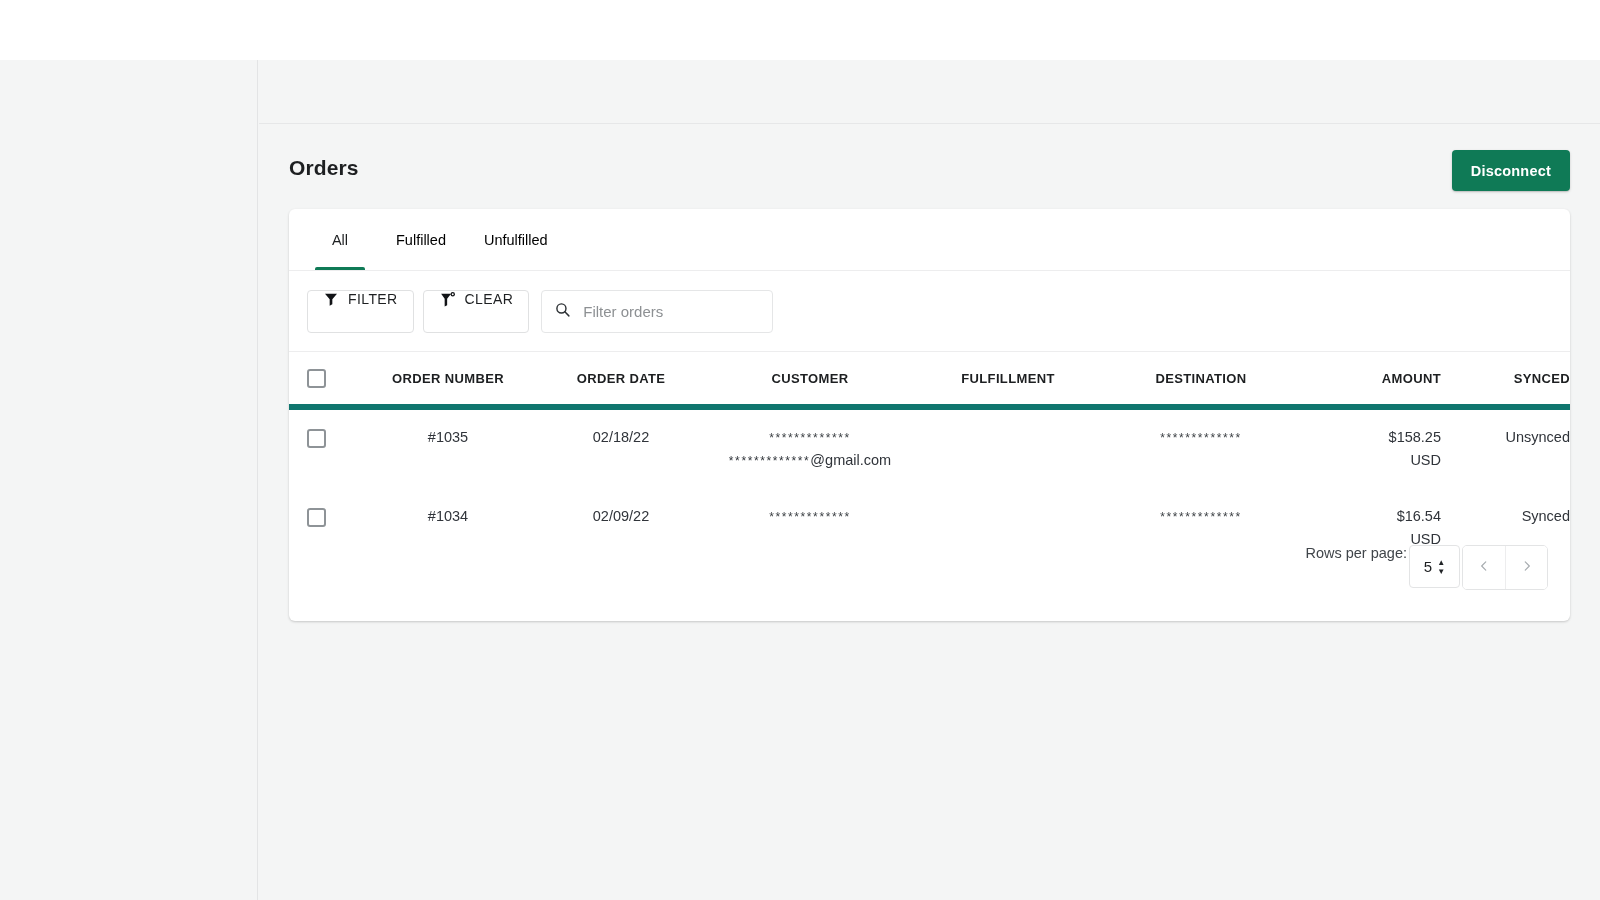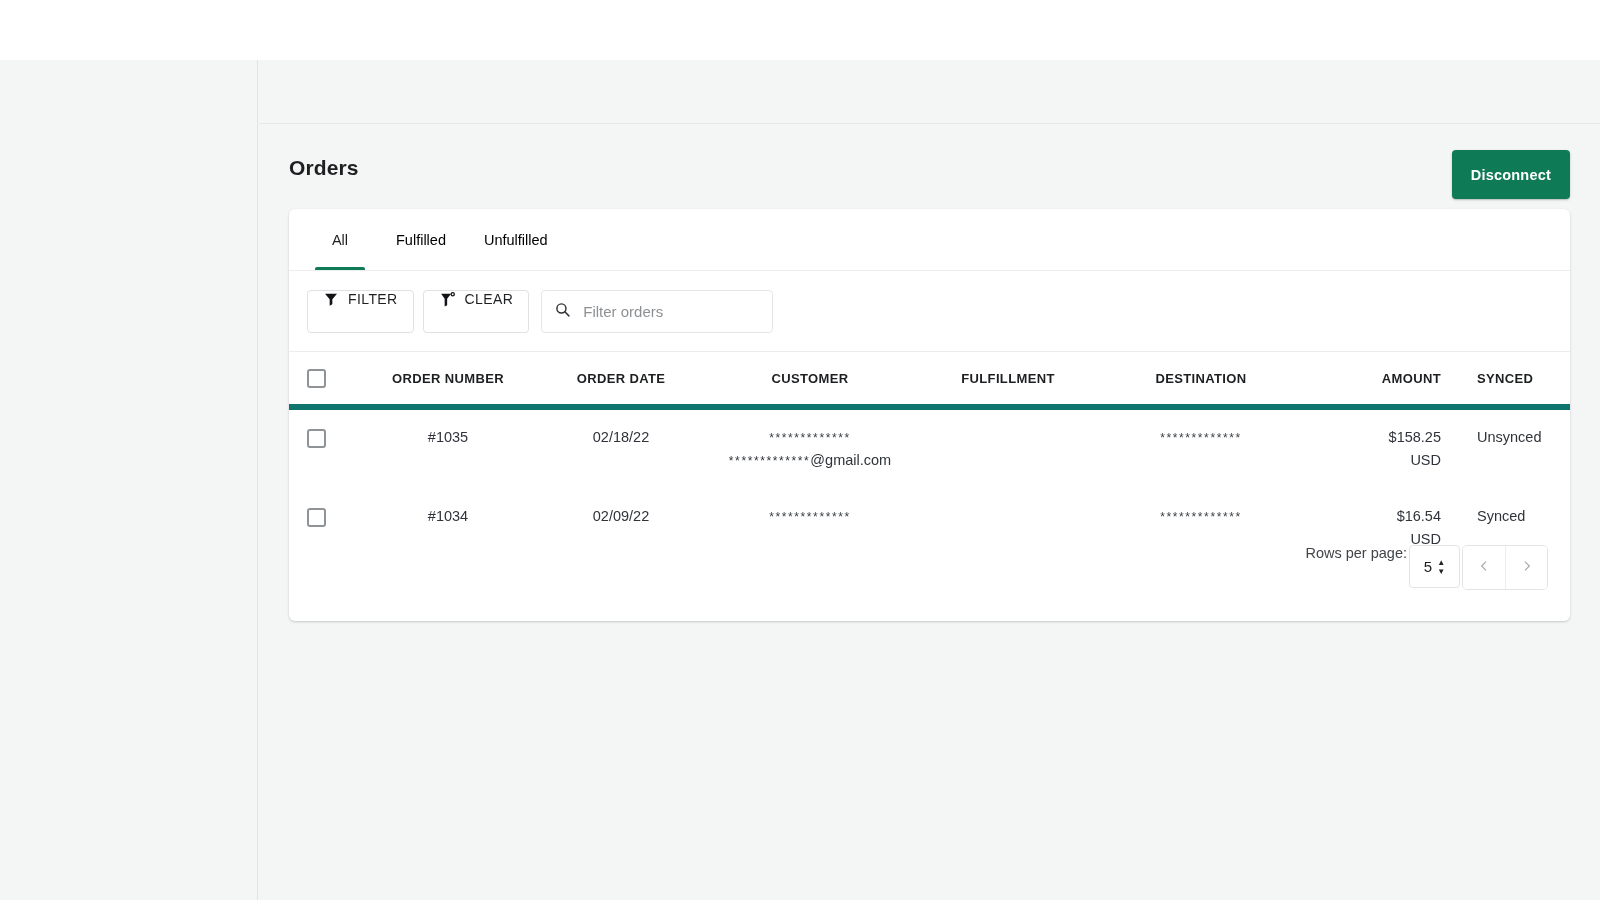--- a/index.html
+++ b/index.html
@@ -56,21 +56,21 @@
     position: absolute; left: 30px; top: 22px;
     width: 1281px; height: 60px;
   }
   .page-title {
     position: absolute; left: 0; top: 10px;
     font-size: 21px; font-weight: 700; color: #1d1f21;
     letter-spacing: .1px;
   }
   .disconnect-btn {
     position: absolute; right: 0; top: 4px;
-    height: 49px; padding: 0 19px;
+    height: 41px; padding: 0 19px;
     background: #0f7a56;
     color: #ffffff;
     font-size: 14.5px; font-weight: 700;
     letter-spacing: .2px;
     border: none; border-radius: 4px;
     cursor: pointer;
     box-shadow: 0 1px 3px rgba(0,0,0,.16), 0 1px 1px rgba(0,0,0,.10);
     display: flex; align-items: center; justify-content: center;
     font-family: inherit;
   }
@@ -188,21 +188,21 @@
   }
   tr.data-row td { border-bottom: none; }
 
   .col-check  { width: 66px;  text-align: left; padding-left: 18px !important; }
   .col-order  { width: 186px; text-align: center; }
   .col-date   { width: 160px; text-align: center; }
   .col-cust   { width: 218px; text-align: center; }
   .col-fulfil { width: 178px; text-align: center; }
   .col-dest   { width: 208px; text-align: center; }
   .col-amount { width: 150px; text-align: right; padding-right: 14px !important; }
-  .col-synced { width: 115px; text-align: left; padding-left: 22px !important; }
+  .col-synced { width: 115px; text-align: right; padding-left: 22px !important; }
 
   th.col-check { padding-left: 18px !important; }
 
   .checkbox {
     width: 19px; height: 19px;
     border: 2px solid #8e9397;
     border-radius: 3px;
     background: #ffffff;
     display: inline-block;
     cursor: pointer;

